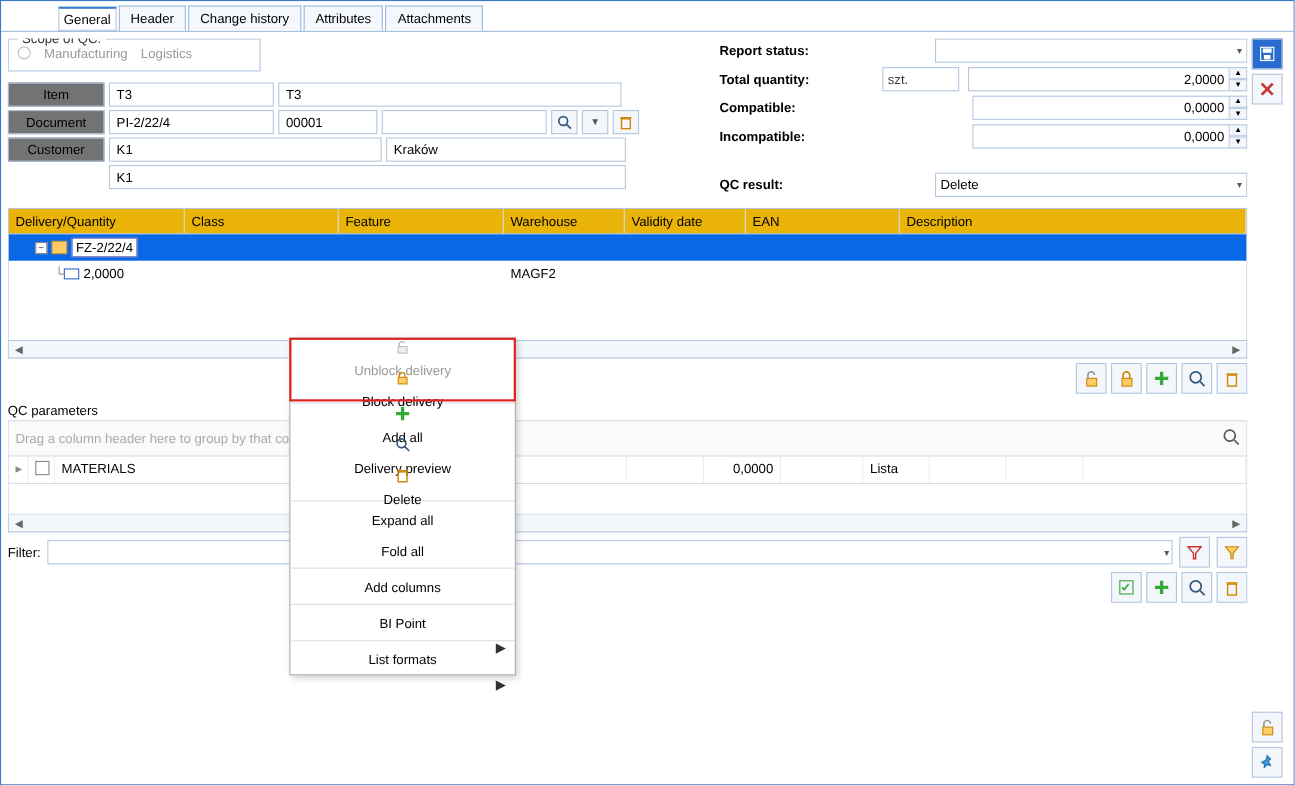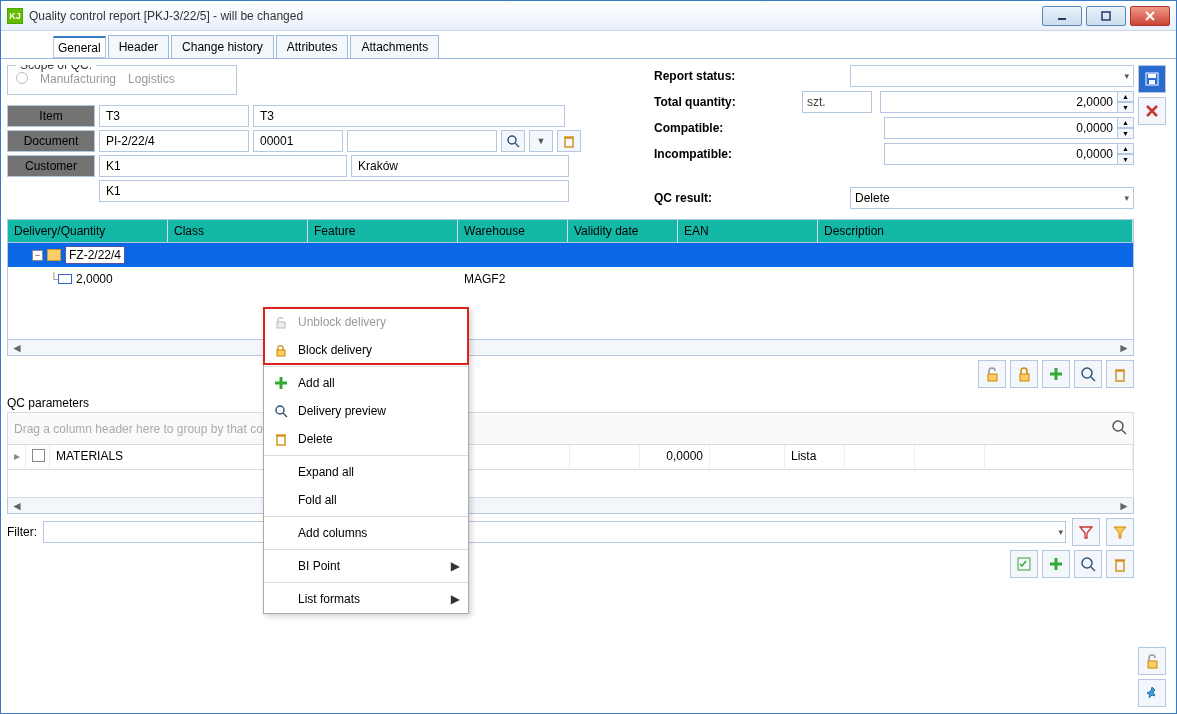--- a/index.html
+++ b/index.html
@@ -34,34 +34,34 @@
   .topright { flex:0 0 480px; }
   .kv { display:flex; align-items:center; margin-bottom:4px; gap:8px; }
   .kv .k { width: 140px; font-weight: bold; }
   .kv .v { flex:1; }
   .sel { height:22px; border:1px solid #b5c7df; display:flex; align-items:center; padding:0 4px; justify-content:space-between; background:#fff;margin-left:48px;}
   .spin { display:flex; }
   .spin .num { flex:1; height:22px; border:1px solid #b5c7df; text-align:right; padding:0 4px; display:flex;align-items:center;justify-content:flex-end;}
   .spin .btns { width:16px; display:flex; flex-direction:column; }
   .spin .btns div { flex:1; border:1px solid #b5c7df; border-left:none; background:#f3f6fb; font-size:7px; display:flex;align-items:center;justify-content:center;}
   .grid { border:1px solid #b5c7df; }
-  .grid-head { display:flex; background:#14b8a6; border-bottom:1px solid #b5c7df; }
+  .grid-head { display:flex; background:#eab308; border-bottom:1px solid #b5c7df; }
   .gh { padding:4px 6px; border-right:1px solid #d4dce7; }
   .grid-body { background:#fff; }
   .grow { display:flex; align-items:center; height:24px; }
   .grow.sel-row { background:#0a68e6; color:#fff; }
   .gc { padding:0 6px; overflow:hidden; white-space:nowrap; border-right:1px solid transparent; }
   .tree-toggle { width:11px;height:11px;border:1px solid #888;display:inline-flex;align-items:center;justify-content:center;font-size:9px;line-height:1;margin-right:4px;background:#fff;color:#333;}
   .folder { width:14px;height:12px;background:#fc6;border:1px solid #c93;display:inline-block;margin-right:4px;}
   .card { width:14px;height:10px;background:#fff;border:1px solid #36c;display:inline-block;margin-right:4px; }
   .scrollbar-h { height:16px; border:1px solid #b5c7df; border-top:none; background:#f3f6fb; display:flex; align-items:center; justify-content:space-between; padding:0 2px;}
   .scrollbar-h .arr { width:14px;height:12px; display:flex;align-items:center;justify-content:center; color:#666;}
   .toolbar-right { display:flex; justify-content:flex-end; gap:4px; padding:4px 0; }
   .context-menu { position:absolute; left:262px; top:306px; width:206px; background:#fff; border:1px solid #aaa; box-shadow:2px 2px 6px rgba(0,0,0,0.2); z-index:100; }
-  .cm-item { display:flex; align-items:center; height:28px; padding:0 8px; gap:8px; }
+  .cm-item { display:flex; align-items:center; height:28px; padding:0 8px; gap:8px;flex-direction:column; }
   .cm-item.disabled { color:#999; }
   .cm-sep { height:1px; background:#ddd; margin:2px 0; }
   .cm-icon { width:18px; display:flex; justify-content:center; }
   .cm-arrow { margin-left:auto; color:#333; }
   .highlight-box { position:absolute; left:262px; top:306px; width:206px; height:58px; border:2px solid #d22; z-index:101; pointer-events:none; }
   .qc-params { margin-top:4px; }
   .grouper { border:1px solid #d4dce7; background:#fafafa; color:#aaa; padding:6px; display:flex; align-items:center; justify-content:space-between;}
   .pgrid-head { display:flex; border:1px solid #d4dce7; border-top:none; background:#f3f6fb; }
   .pgh { padding:4px 6px; border-right:1px solid #d4dce7; }
   .prow { display:flex; border:1px solid #d4dce7; border-top:none; }
@@ -70,42 +70,20 @@
   .filterrow { display:flex; align-items:center; gap:6px; padding:4px 0; }
   .filterrow .lblf { }
   .filterrow .fbox { flex:1; height:22px; border:1px solid #b5c7df; display:flex; align-items:center; justify-content:flex-end; padding:0 2px; }
   .bottom-tools { display:flex; justify-content:flex-end; gap:4px; }
   .chev { font-size:9px; color:#555; }
 </style>
 </head>
 <body>
 
 <div class="window">
-  <div class="titlebar">
-    <div class="app-icon">KJ</div>
-    <div class="title">Quality control report [PKJ-3/22/5] - will be changed</div>
-    <div class="winbtns">
-      <div class="winbtn">
-          <svg width="12" height="12">
-            <line x1="2" y1="9" x2="10" y2="9" stroke="#336" stroke-width="2"></line>
-          </svg>
-        </div>
-      <div class="winbtn">
-          <svg width="12" height="12">
-            <rect x="2" y="2" width="8" height="8" fill="none" stroke="#336" stroke-width="1.5"></rect>
-          </svg>
-        </div>
-      <div class="winbtn close">
-          <svg width="12" height="12">
-            <line x1="2" y1="2" x2="10" y2="10" stroke="#fff" stroke-width="2"></line>
-            <line x1="10" y1="2" x2="2" y2="10" stroke="#fff" stroke-width="2"></line>
-          </svg>
-        </div>
-    </div>
-  </div>
 
   <div class="tabs">
     <div class="tab sel">General</div>
     <div class="tab">Header</div>
     <div class="tab">Change history</div>
     <div class="tab">Attributes</div>
     <div class="tab">Attachments</div>
   </div>
 
   <div class="body">

